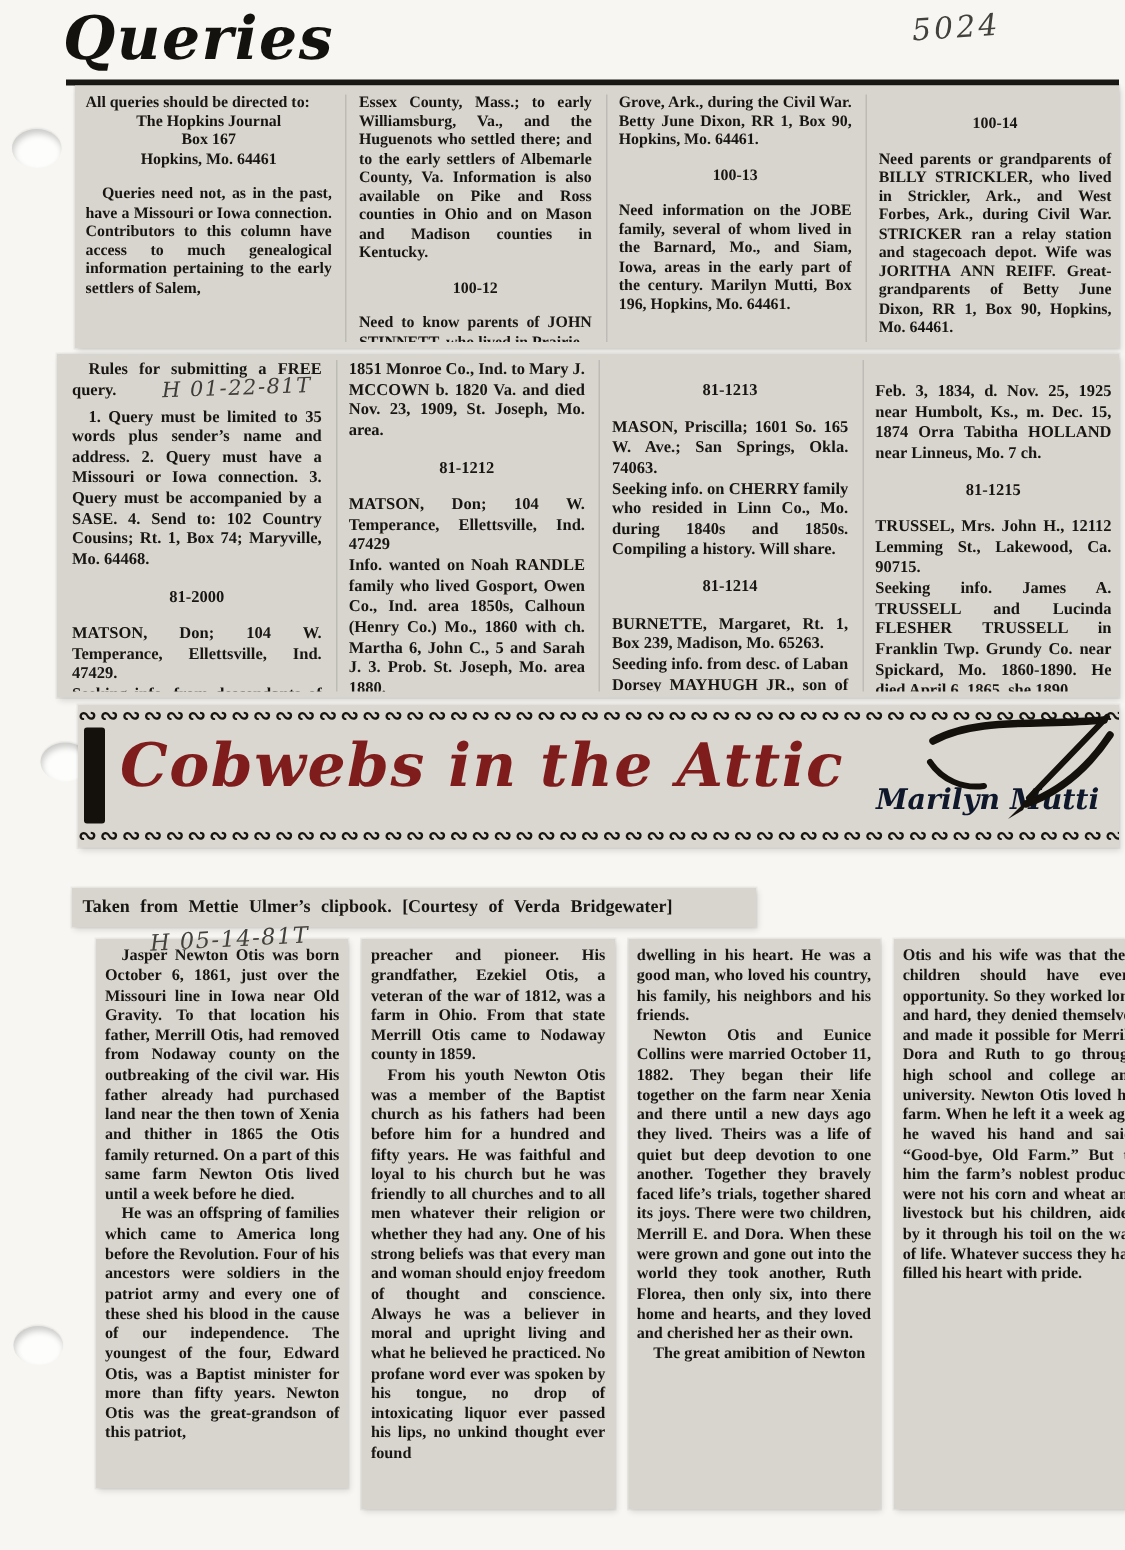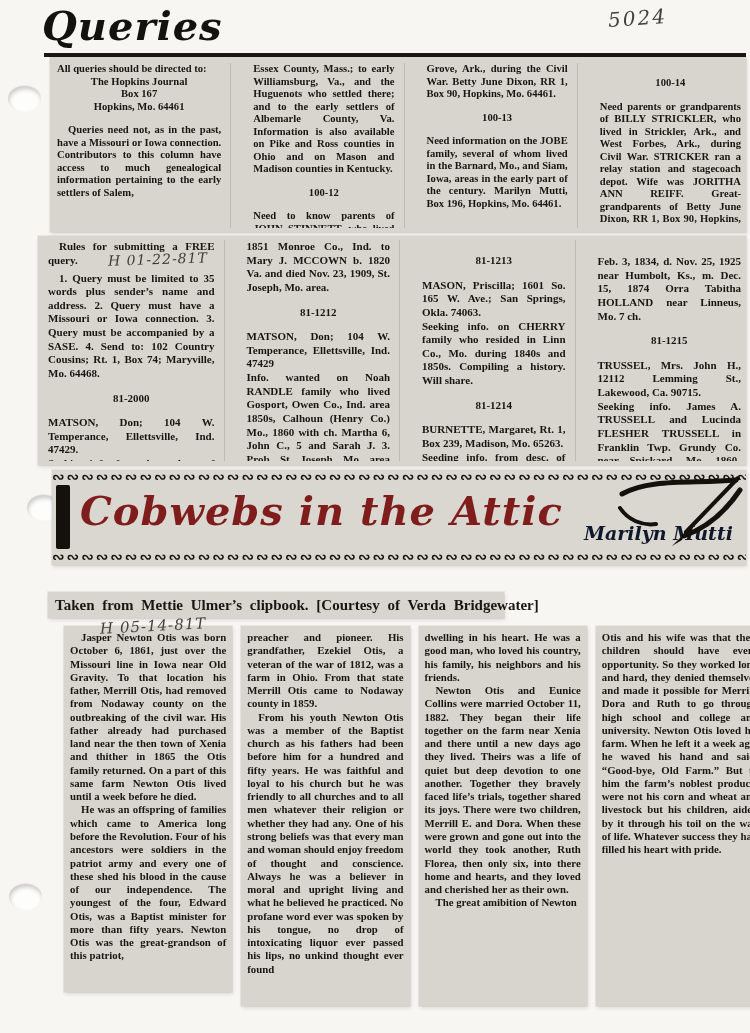--- a/index.html
+++ b/index.html
@@ -28,21 +28,21 @@
   .clip { position:absolute; background:#d8d5ce;
           box-shadow:0 0 0 1px rgba(0,0,0,0.05), 1px 2px 4px rgba(0,0,0,0.12); }
   .grid4 { display:grid; grid-template-columns:repeat(4,1fr); }
 
   .strip-top { left:50px; top:57px; width:696px; height:175px; padding:6px 5px 4px 7px; grid-gap:9px; }
   .strip-mid { left:38px; top:236px; width:708px; height:229px; padding:4px 5px 4px 10px; grid-gap:9px; }
 
   .col { overflow:hidden; }
   .strip-top .col { font-size:10.6px; line-height:1.18; font-weight:700; }
   .strip-mid .col { font-size:11px;  line-height:1.24; font-weight:700; }
-  .strip-top .col + .col, .strip-mid .col + .col { border-left:1px solid rgba(0,0,0,0.12); padding-left:22px; }
+  .strip-top .col + .col, .strip-mid .col + .col { border-left:1px solid rgba(0,0,0,0.12); padding-left:8px; }
   .strip-mid .col:nth-child(4) { padding-top:15px; }
 
   p.body  { text-align:justify; }
   p.ind   { text-indent:11px; }
   p.sp    { margin-top:11px; }
   p.sp2   { }
   p.center{ text-align:center; }
   p.qnum  { margin:11px 0 11px; text-align:center; }
   p.qnum.first { margin-top:14px; }
   p.hand  { font-family:"DejaVu Serif", serif; font-style:italic; font-weight:400;
@@ -58,21 +58,21 @@
   .orn-bot { bottom:0; }
   .bar-left { position:absolute; left:4px; top:15px; width:14px; height:64px; background:#14110d; border-radius:2px; }
   .cob-title { position:absolute; left:28px; top:17px; font-family:"DejaVu Serif", serif;
                font-style:italic; font-weight:700; font-size:40px; letter-spacing:1px; color:#7f1d1d; }
   .cob-author { position:absolute; left:532px; top:52px; font-family:"DejaVu Serif", serif;
                 font-style:italic; font-weight:700; font-size:19px; color:#0f172a; }
   .quill { position:absolute; right:2px; top:4px; }
 
   
   .byline-strip { left:48px; top:592px; width:456px; height:26px; padding:5px 6px 0 7px; }
-  .byline { font-size:15px; font-weight:700; word-spacing:4px; white-space:nowrap; }
+  .byline { font-size:12px; font-weight:700; word-spacing:4px; white-space:nowrap; }
   .stamp2 { position:absolute; left:100px; top:617px; font-size:15px; letter-spacing:1px;
             transform:rotate(-3deg); z-index:3; }
 
   .story { position:absolute; left:64px; top:626px; width:700px; display:grid;
            grid-template-columns:repeat(4,1fr); grid-gap:9px; }
   .story .col { background:#d8d5ce; box-shadow:0 0 0 1px rgba(0,0,0,0.05), 1px 2px 4px rgba(0,0,0,0.12);
                 padding:5px 6px 8px 6px; font-size:10.8px; line-height:1.23; font-weight:700;
                 height:380px; }
   .story .col:nth-child(1){ height:366px; }
 </style>

